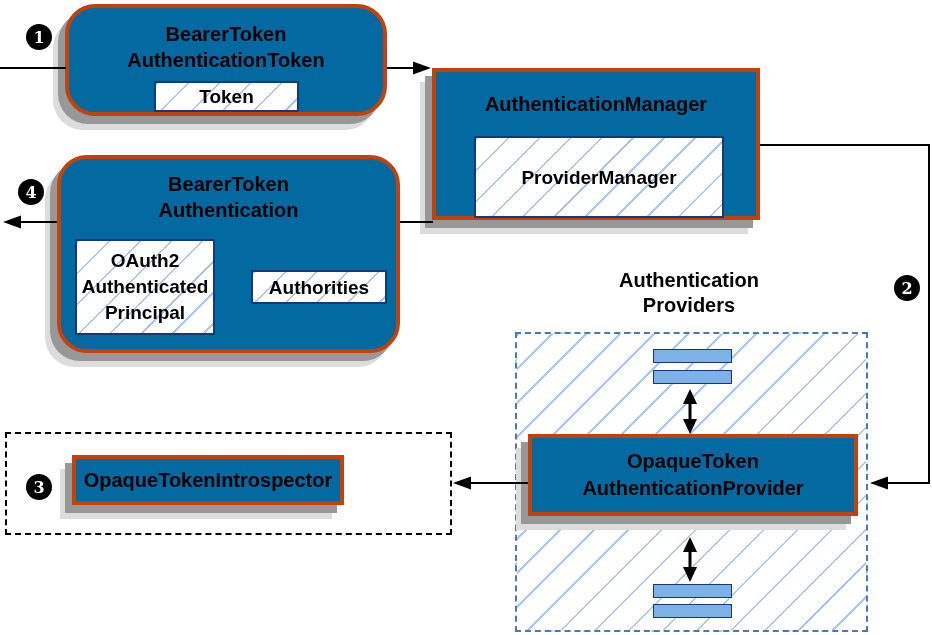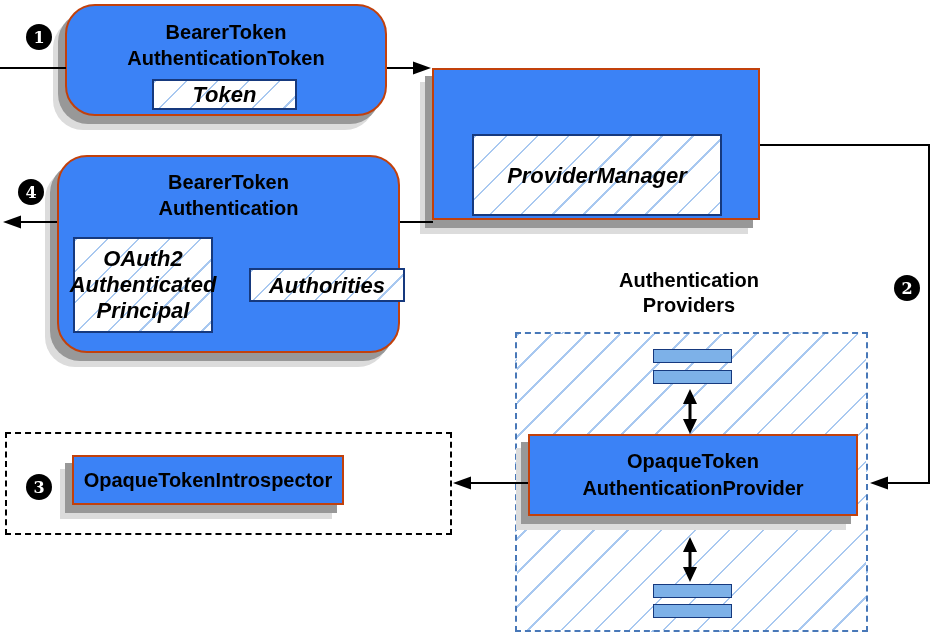--- a/index.html
+++ b/index.html
@@ -2,36 +2,36 @@
 <html><head>
 <meta charset="utf-8">
 <style>
   html,body { margin:0; padding:0; background:#fff; }
   .stage {
     position:relative; width:932px; height:635px; overflow:hidden;
     font-family:"Liberation Sans", sans-serif; color:#000; background:#fff;
   }
   .node {
     position:absolute; box-sizing:border-box;
-    background:#3b82f6; border:2px solid #c2410c;
+    background:#0369a1; border:4px solid #c2410c;
     box-shadow:-7px 8px 0 #989898, -12px 14px 0 #DCDCDC;
     z-index:2;
   }
   .round { border-radius:30px; }
   .ntitle {
     position:absolute; left:0; right:0; text-align:center;
     font-weight:bold; font-size:20px; line-height:26px; white-space:pre-line;
   }
   .chip {
     position:absolute; box-sizing:border-box;
     border:2px solid #16397E; background-color:#fff;
     background-image:repeating-linear-gradient(135deg, #A8C8F0 0, #A8C8F0 1.8px, transparent 1.8px, transparent 22px);
     display:flex; align-items:center; justify-content:center;
-    font-weight:bold; font-size:22px; line-height:25px;
-    text-align:center; white-space:pre-line;font-style:italic;
+    font-weight:bold; font-size:19px; line-height:25px;
+    text-align:center; white-space:pre-line;
   }
   .dashed-black {
     position:absolute; box-sizing:border-box; border:2px dashed #000; z-index:1;
   }
   .dashed-blue {
     position:absolute; box-sizing:border-box; border:2px dashed #4878B8;
     background-color:#fff;
     background-image:repeating-linear-gradient(135deg, #A8C8F0 0, #A8C8F0 1.8px, transparent 1.8px, transparent 24px);
     z-index:1;
   }
@@ -66,30 +66,31 @@
 
 <div class="stage">
 
   <div class="node round" style="left:65px;top:4px;width:322px;height:112px">
     <div class="ntitle" style="top:13px">BearerToken
 AuthenticationToken</div>
     <div class="chip" style="left:85px;top:73px;width:145px;height:31px">Token</div>
   </div>
 
   <div class="node" style="left:432px;top:68px;width:328px;height:152px">
+    <div class="ntitle" style="top:19px">AuthenticationManager</div>
     <div class="chip" style="left:38px;top:64px;width:250px;height:82px">ProviderManager</div>
   </div>
 
   <div class="node round" style="left:57px;top:155px;width:343px;height:198px">
     <div class="ntitle" style="top:12px">BearerToken
 Authentication</div>
     <div class="chip" style="left:14px;top:80px;width:140px;height:96px;line-height:26px">OAuth2
 Authenticated
 Principal</div>
-    <div class="chip" style="left:190px;top:111px;width:156px;height:34px">Authorities</div>
+    <div class="chip" style="left:190px;top:111px;width:136px;height:34px">Authorities</div>
   </div>
 
   <div class="dashed-black" style="left:5px;top:432px;width:447px;height:103px">
     <div class="node flexcenter" style="left:65px;top:21px;width:272px;height:50px">OpaqueTokenIntrospector</div>
   </div>
 
   <div class="grouplabel" style="left:564px;top:268px;width:250px">Authentication
 Providers</div>
 
   <div class="dashed-blue" style="left:515px;top:332px;width:353px;height:300px"></div>

